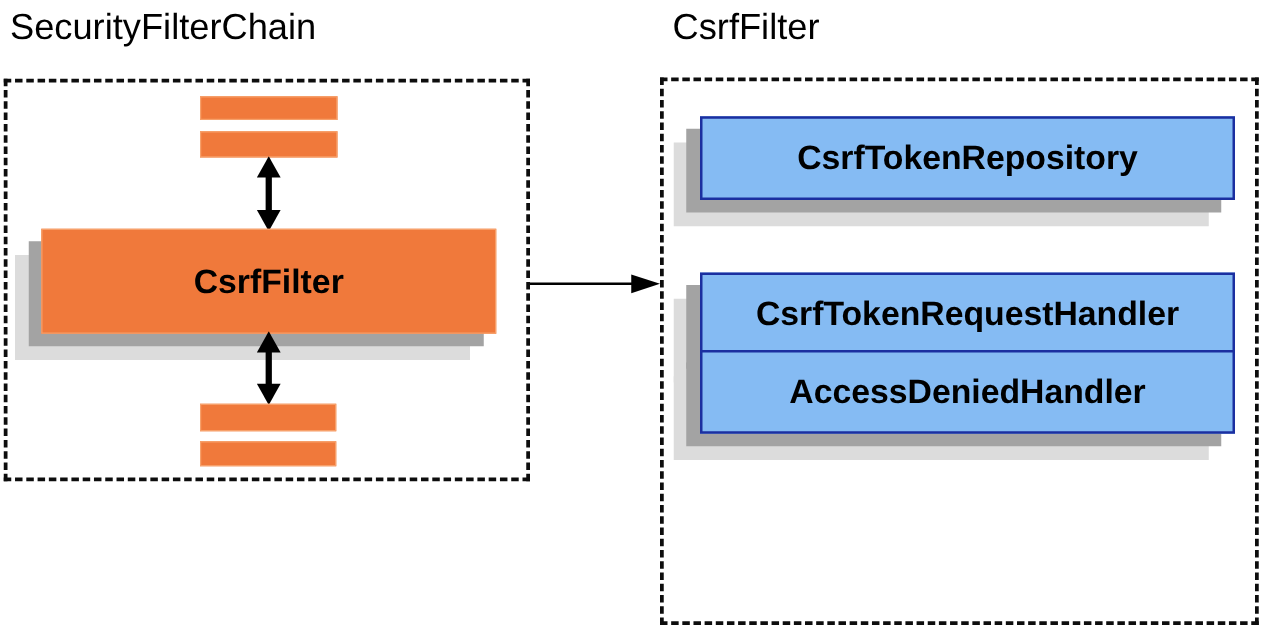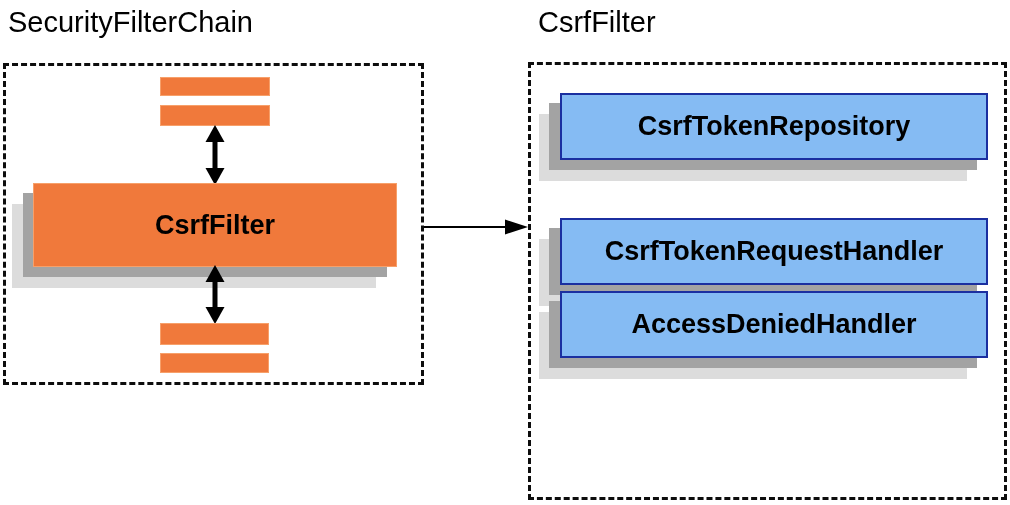--- a/index.html
+++ b/index.html
@@ -34,21 +34,21 @@
   }
   .blue-box{
     position:absolute;left:560px;width:428px;height:67px;box-sizing:border-box;
     background:var(--blue-fill,#85BBF3);border:2px solid var(--blue-border,#1B2FA0);
     display:flex;align-items:center;justify-content:center;
     font-weight:bold;font-size:27px;color:#000;
     box-shadow:-11px 10px 0 0 var(--shadow-dark,#A3A3A3), -21px 21px 0 0 var(--shadow-light,#DCDCDC);
   }
   .blue-box.b1{top:93px;text-align:center;}
   .blue-box.b2{top:194px;margin-top:24px;}
-  .blue-box.b3{top:291px;}
+  .blue-box.b3{top:280px;}
   .blue-box.b4{top:393px;}
   .arrow-svg{position:absolute;color:#000;}
   .varrow1{left:197px;top:125px;}
   .varrow2{left:197px;top:265px;}
   .harrow{left:424px;top:217px;}
 </style>
 </head>
 <body>
 
 <div class="canvas">

